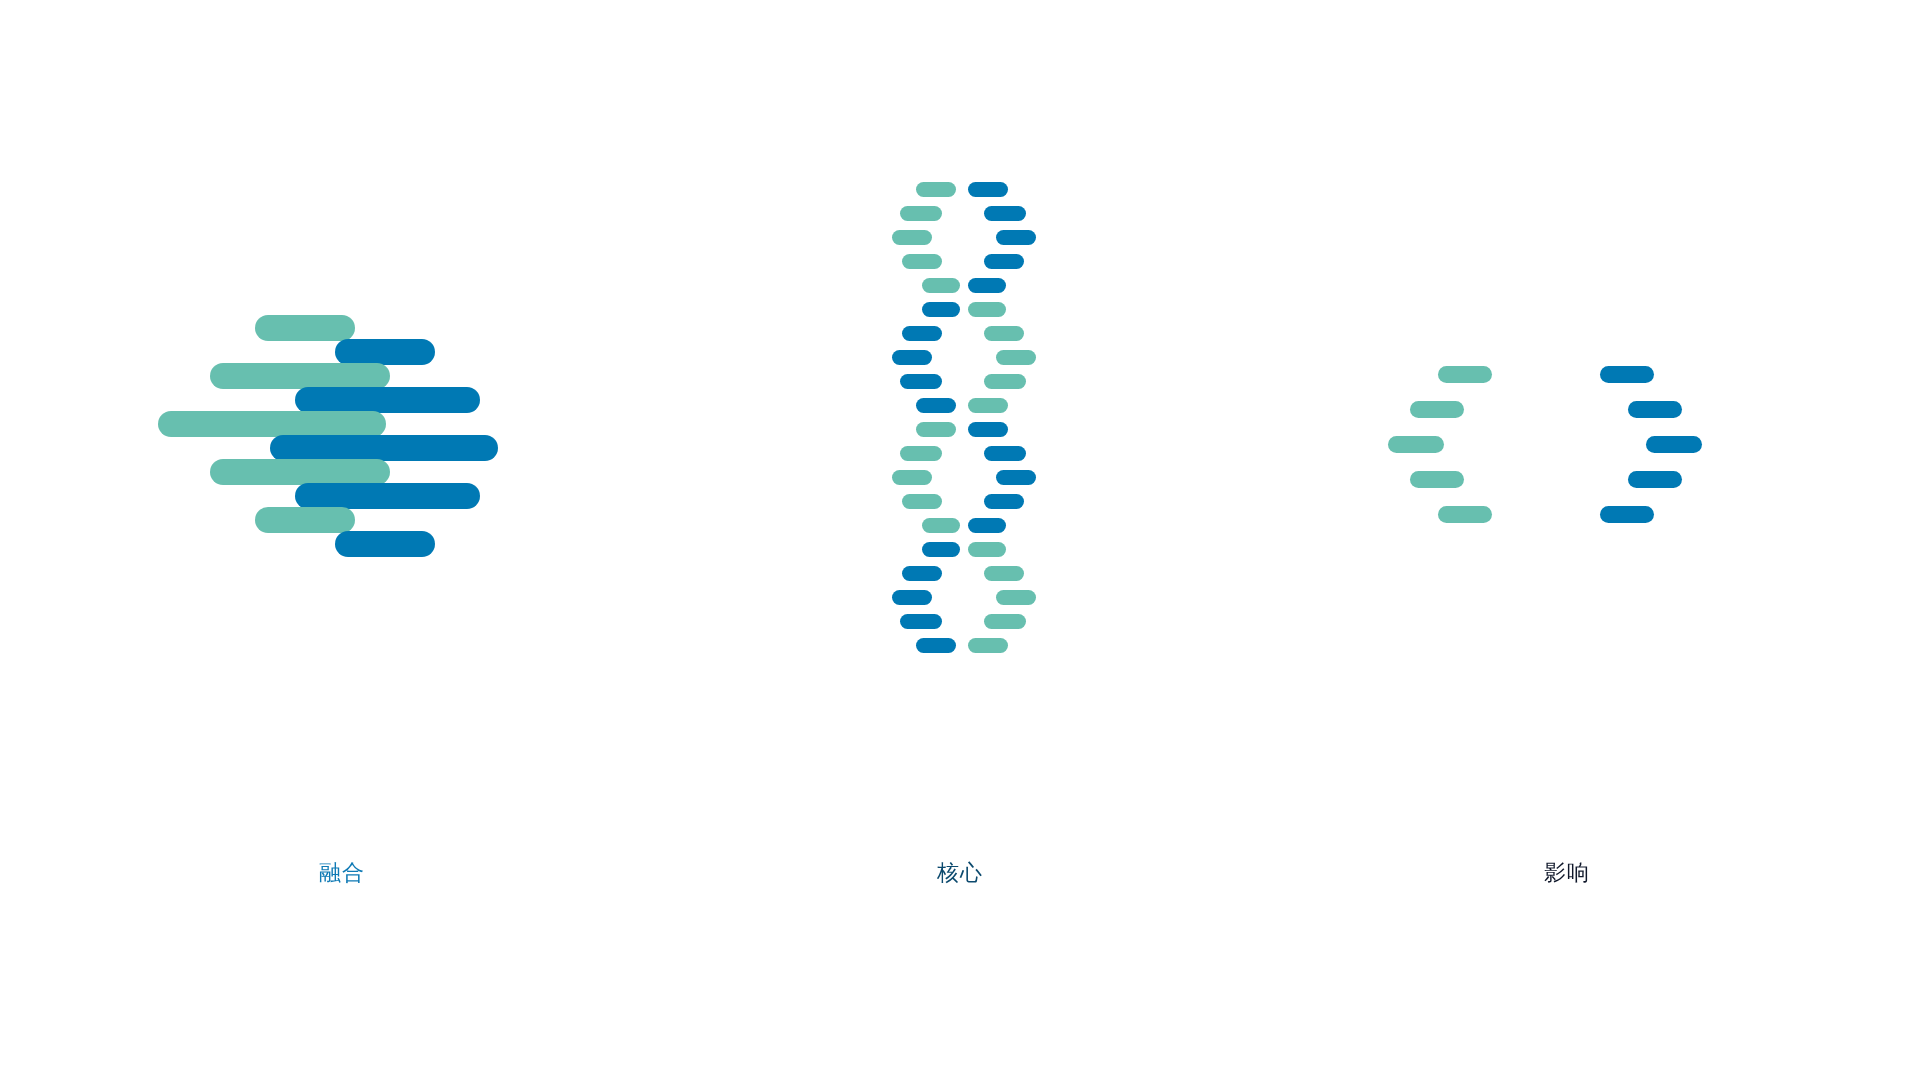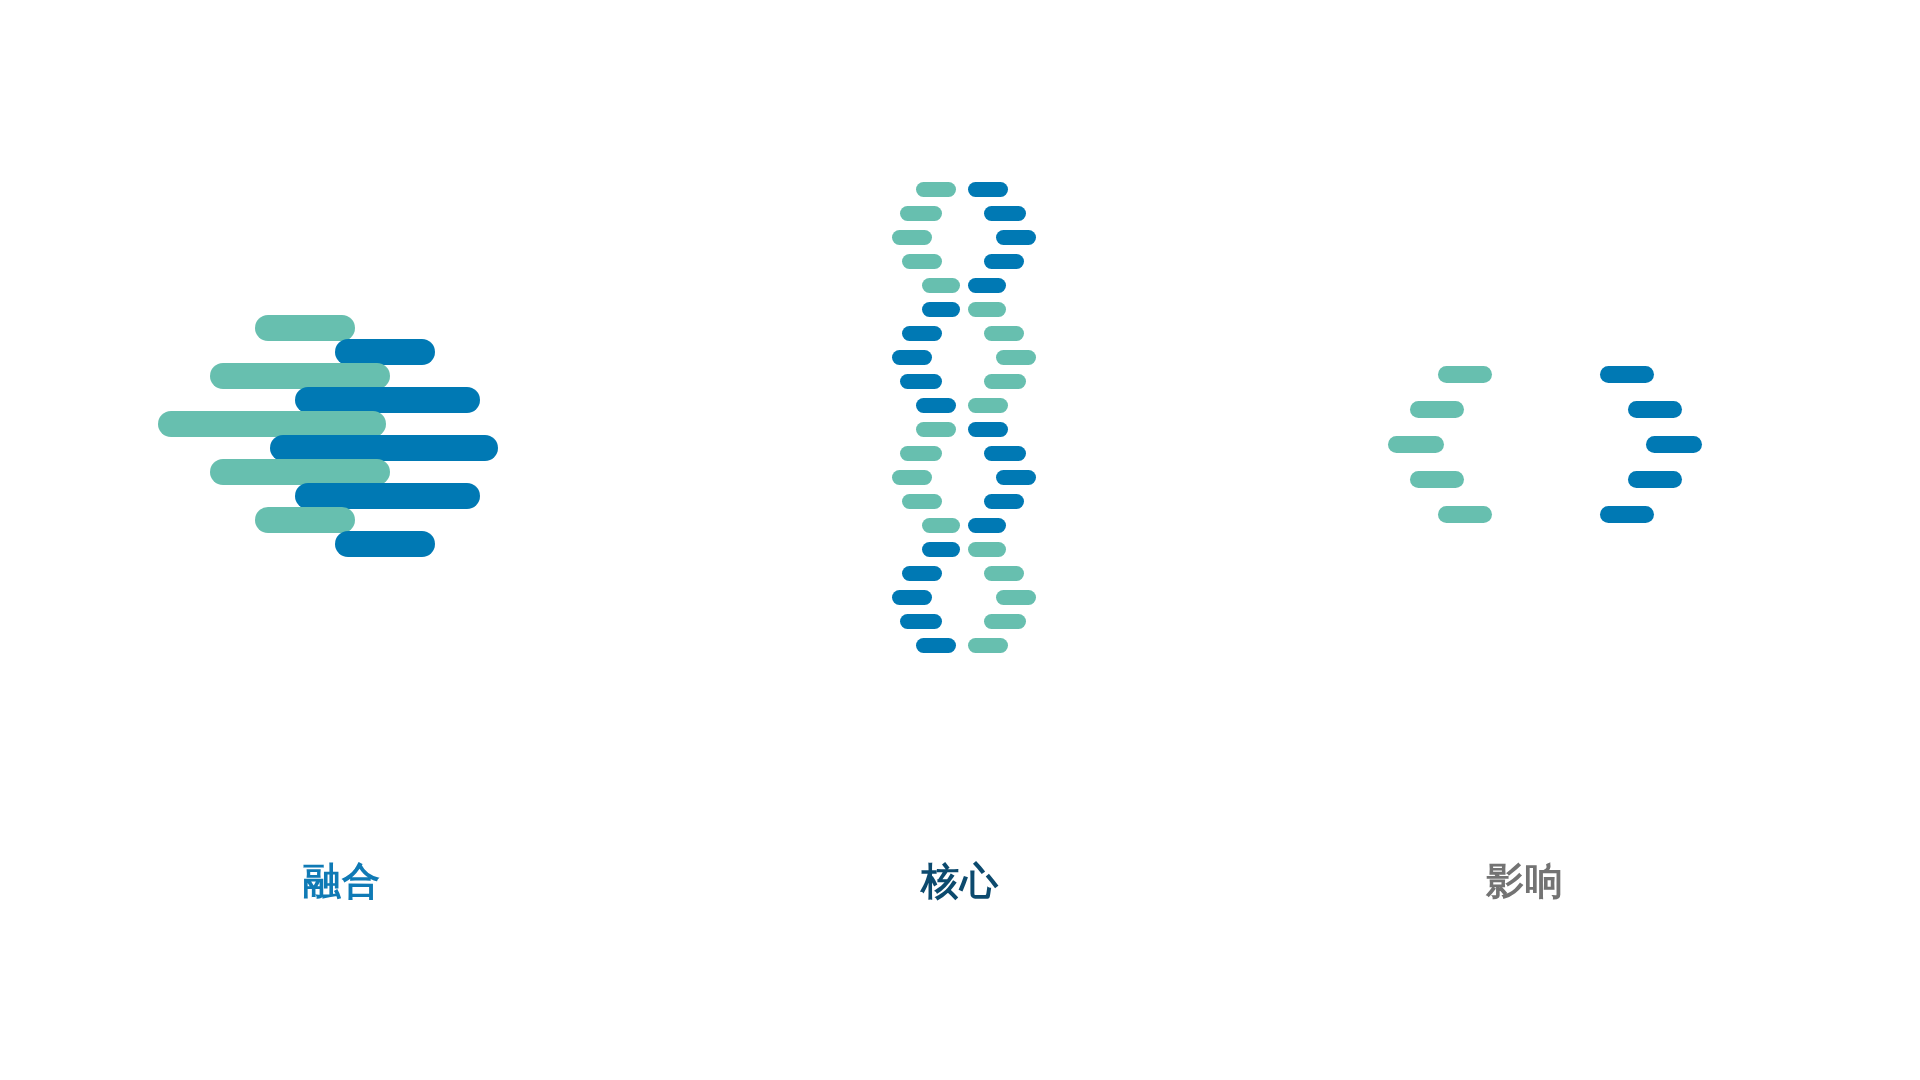--- a/index.html
+++ b/index.html
@@ -10,22 +10,22 @@
     overflow:hidden;
     position:relative;
   }
   #stage{position:absolute;inset:0;}
   .glyph-group{position:absolute;}
   .glyph-canvas{position:absolute;left:0;top:0;}
   .bar{position:absolute;border-radius:999px;}
   .caption{
     position:absolute;
     text-align:center;
-    font-weight:bold;
-    font-size:38px;
+    font-weight:normal;
+    font-size:22px;
     letter-spacing:1px;
     white-space:nowrap;
     line-height:1;
   }
 </style>
 </head>
 <body style="width: 1920px; height: 1080px; background: rgb(255, 255, 255);">
 
 <div id="stage">
     <div class="glyph-group" style="left: 150px; top: 315px;">
@@ -95,14 +95,14 @@
         <div class="bar" style="left: 0px; top: 70px; width: 56px; height: 17px; background: rgb(103, 191, 175);"></div>
         <div class="bar" style="left: 22px; top: 105px; width: 54px; height: 17px; background: rgb(103, 191, 175);"></div>
         <div class="bar" style="left: 50px; top: 140px; width: 54px; height: 17px; background: rgb(103, 191, 175);"></div>
         <div class="bar" style="left: 212px; top: 0px; width: 54px; height: 17px; background: rgb(0, 121, 180);"></div>
         <div class="bar" style="left: 240px; top: 35px; width: 54px; height: 17px; background: rgb(0, 121, 180);"></div>
         <div class="bar" style="left: 258px; top: 70px; width: 56px; height: 17px; background: rgb(0, 121, 180);"></div>
         <div class="bar" style="left: 240px; top: 105px; width: 54px; height: 17px; background: rgb(0, 121, 180);"></div>
         <div class="bar" style="left: 212px; top: 140px; width: 54px; height: 17px; background: rgb(0, 121, 180);"></div>
       </div>
     </div>
-    <div class="caption" style="color: #737373; left: 1375px; top: 862px; width: 300px;">影响</div>
+    <div class="caption" style="color: #0f172a; left: 1417px; top: 862px; width: 300px;">影响</div>
   </div>
 
 </body></html>

